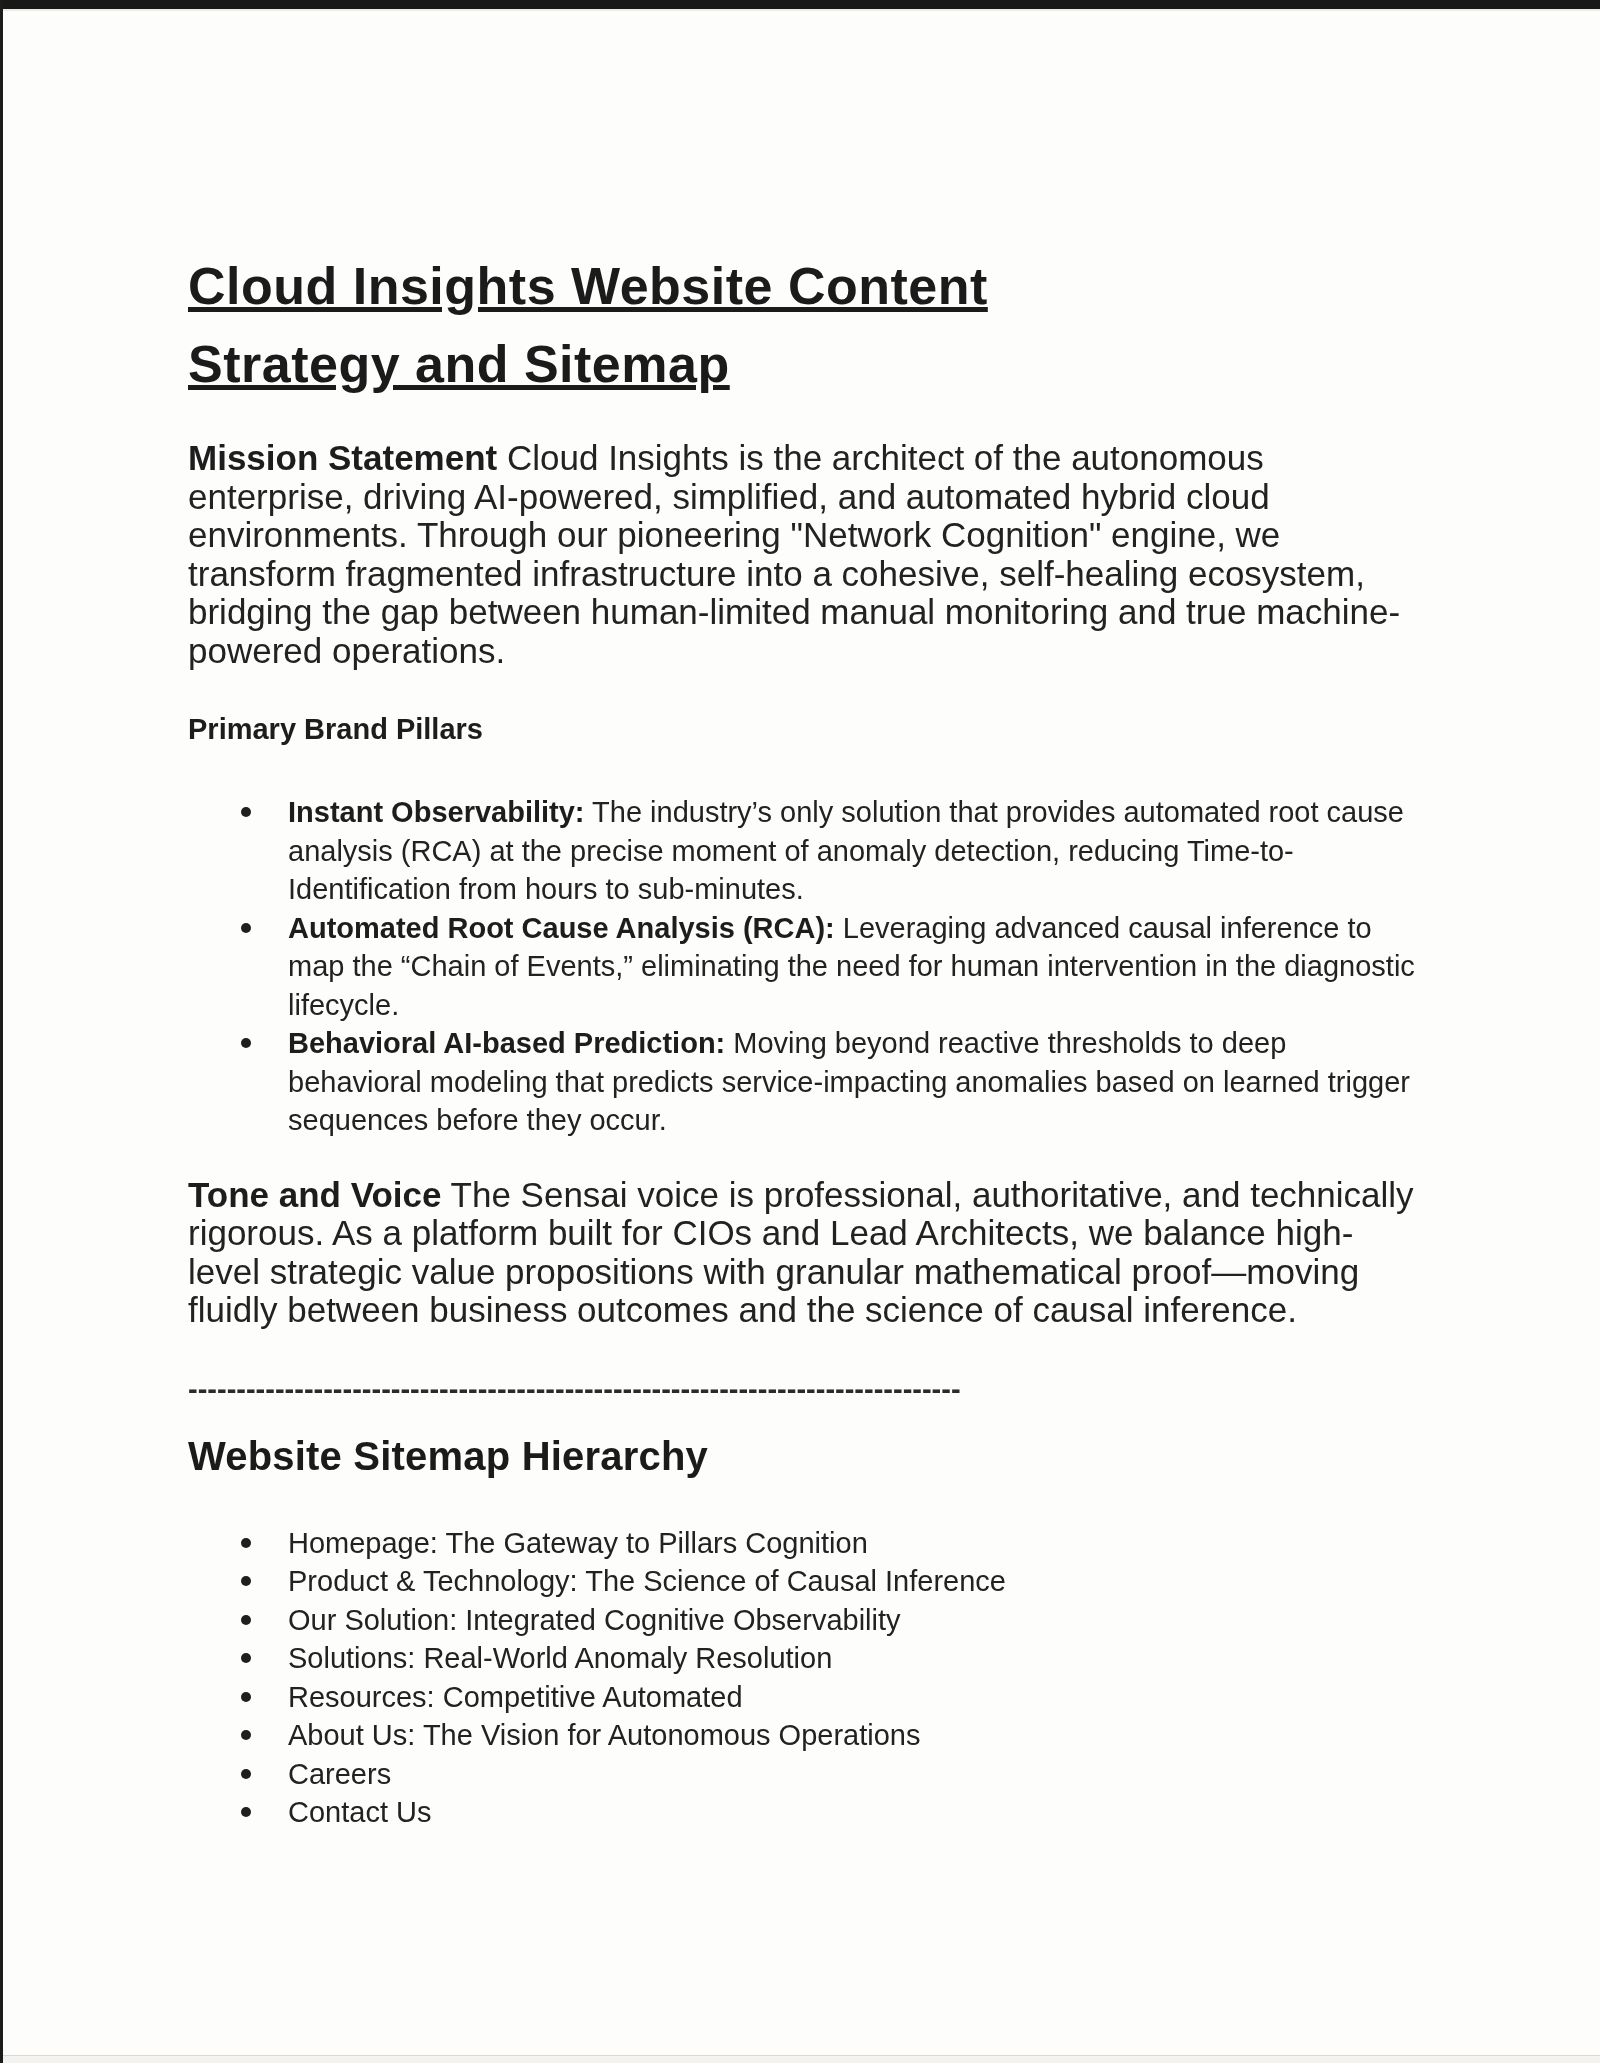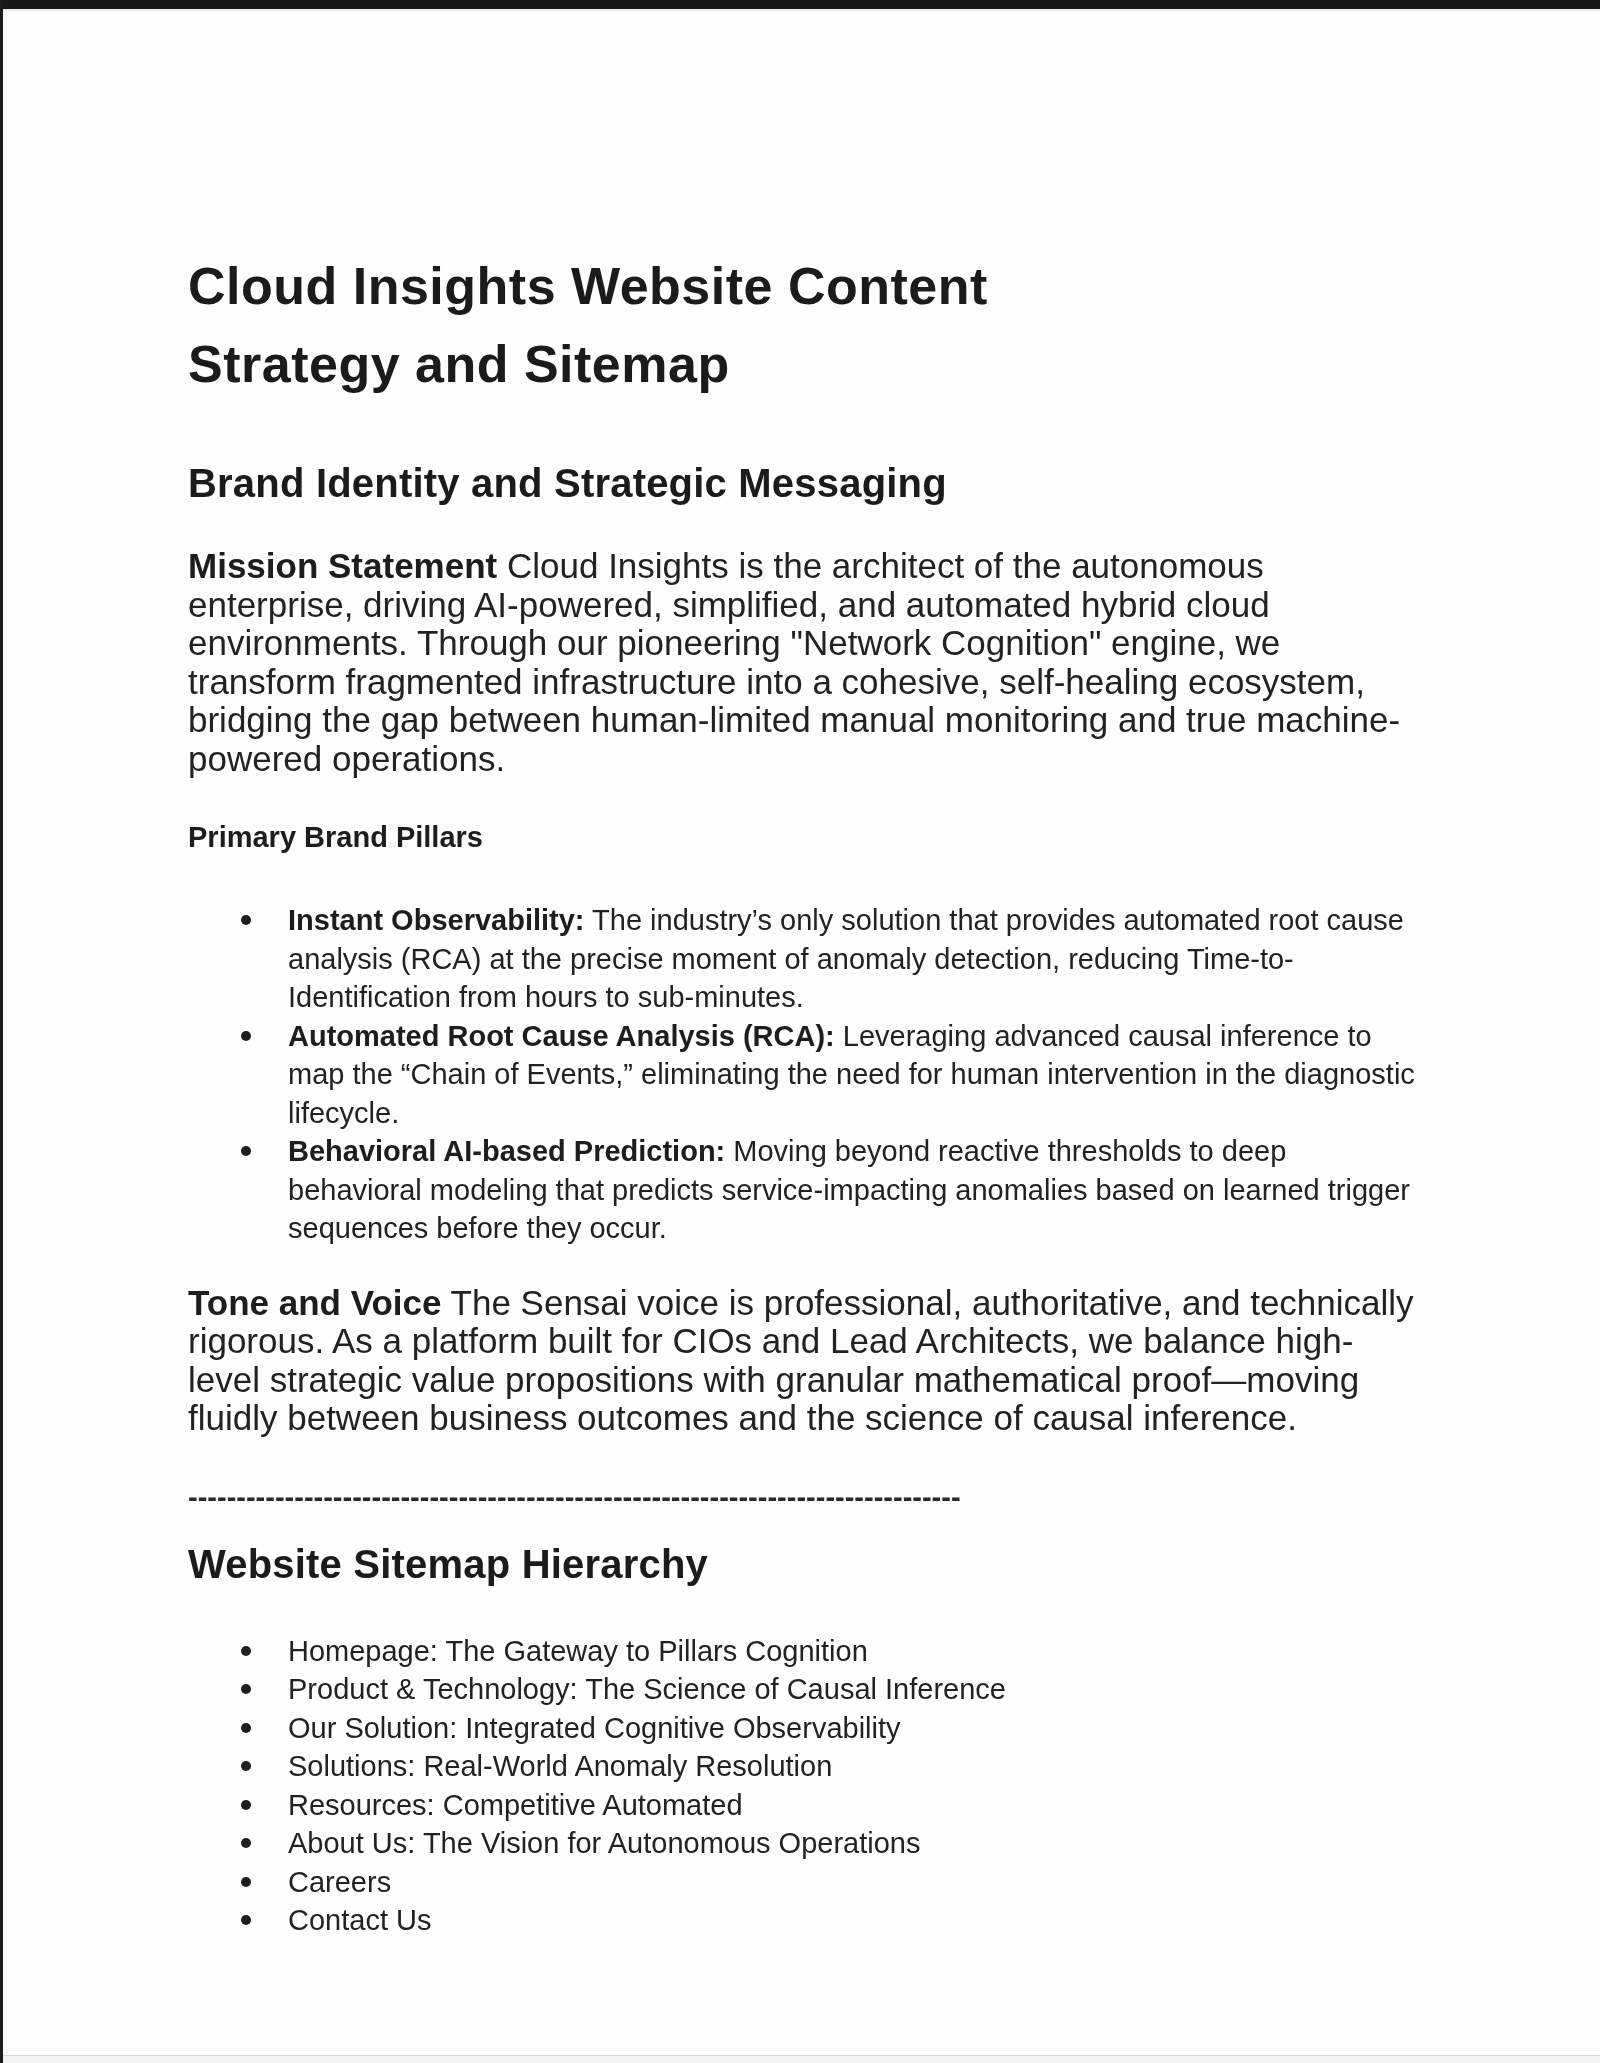--- a/index.html
+++ b/index.html
@@ -39,20 +39,21 @@
     box-sizing: border-box;
     overflow: hidden;
   }
   .doc-title {
     margin: 0;
     font-size: 52px;
     line-height: 78px;
     font-weight: 700;
     color: #1b1b1b;
     letter-spacing: 0.5px;
+    text-decoration: underline;
   }
   .doc-title .t-line { display: block; }
   .h2 {
     margin: 52px 0 0 0;
     font-size: 40px;
     line-height: 56px;
     font-weight: 700;
     color: #1b1b1b;
     letter-spacing: 0.2px;
   }
@@ -113,21 +114,20 @@
   <div class="top-bar"></div>
   <div class="left-edge"></div>
 
   <div class="page-content">
 
     <h1 class="doc-title">
       <span class="t-line">Cloud Insights Website Content</span>
       <span class="t-line">Strategy and Sitemap</span>
     </h1>
 
-    <h2 class="h2">Brand Identity and Strategic Messaging</h2>
 
     <p class="body-para"><span class="b">Mission Statement</span><span> Cloud Insights is the architect of the autonomous enterprise, driving AI-powered, simplified, and automated hybrid cloud environments. Through our pioneering "Network Cognition" engine, we transform fragmented infrastructure into a cohesive, self-healing ecosystem, bridging the gap between human-limited manual monitoring and true machine-powered operations.</span></p>
 
     <h3 class="h3">Primary Brand Pillars</h3>
 
     <ul class="bullets">
       <li><span class="b">Instant Observability:</span><span> The industry’s only solution that provides automated root cause analysis (RCA) at the precise moment of anomaly detection, reducing Time-to-Identification from hours to sub-minutes.</span></li>
       <li><span class="b">Automated Root Cause Analysis (RCA):</span><span> Leveraging advanced causal inference to map the “Chain of Events,” eliminating the need for human intervention in the diagnostic lifecycle.</span></li>
       <li><span class="b">Behavioral AI-based Prediction:</span><span> Moving beyond reactive thresholds to deep behavioral modeling that predicts service-impacting anomalies based on learned trigger sequences before they occur.</span></li>
     </ul>

